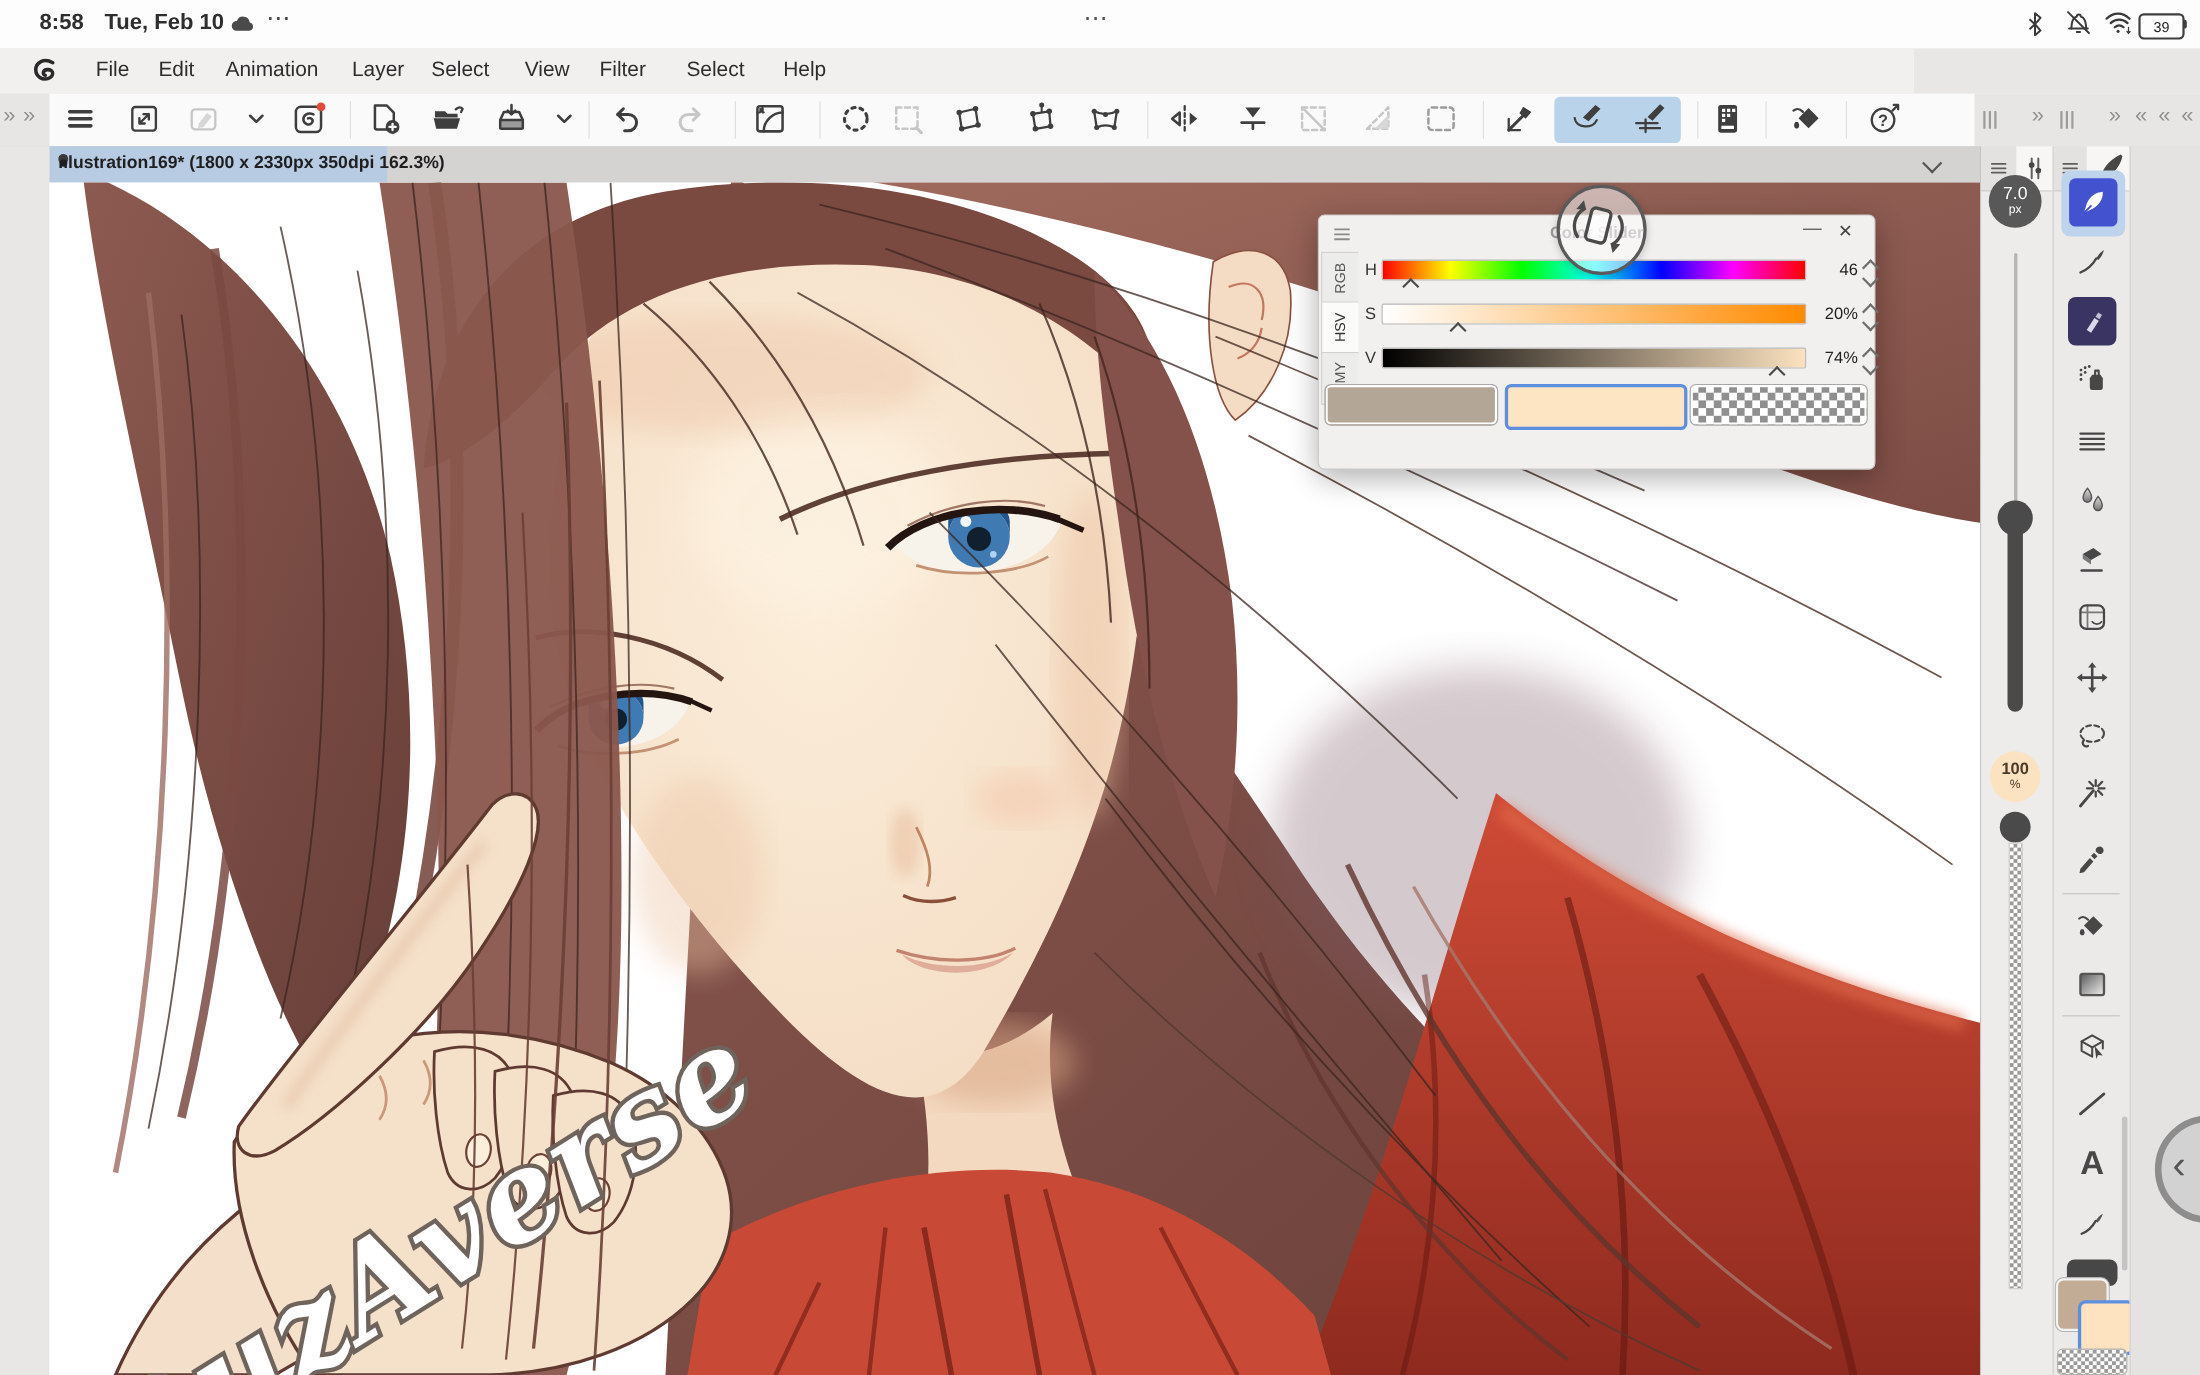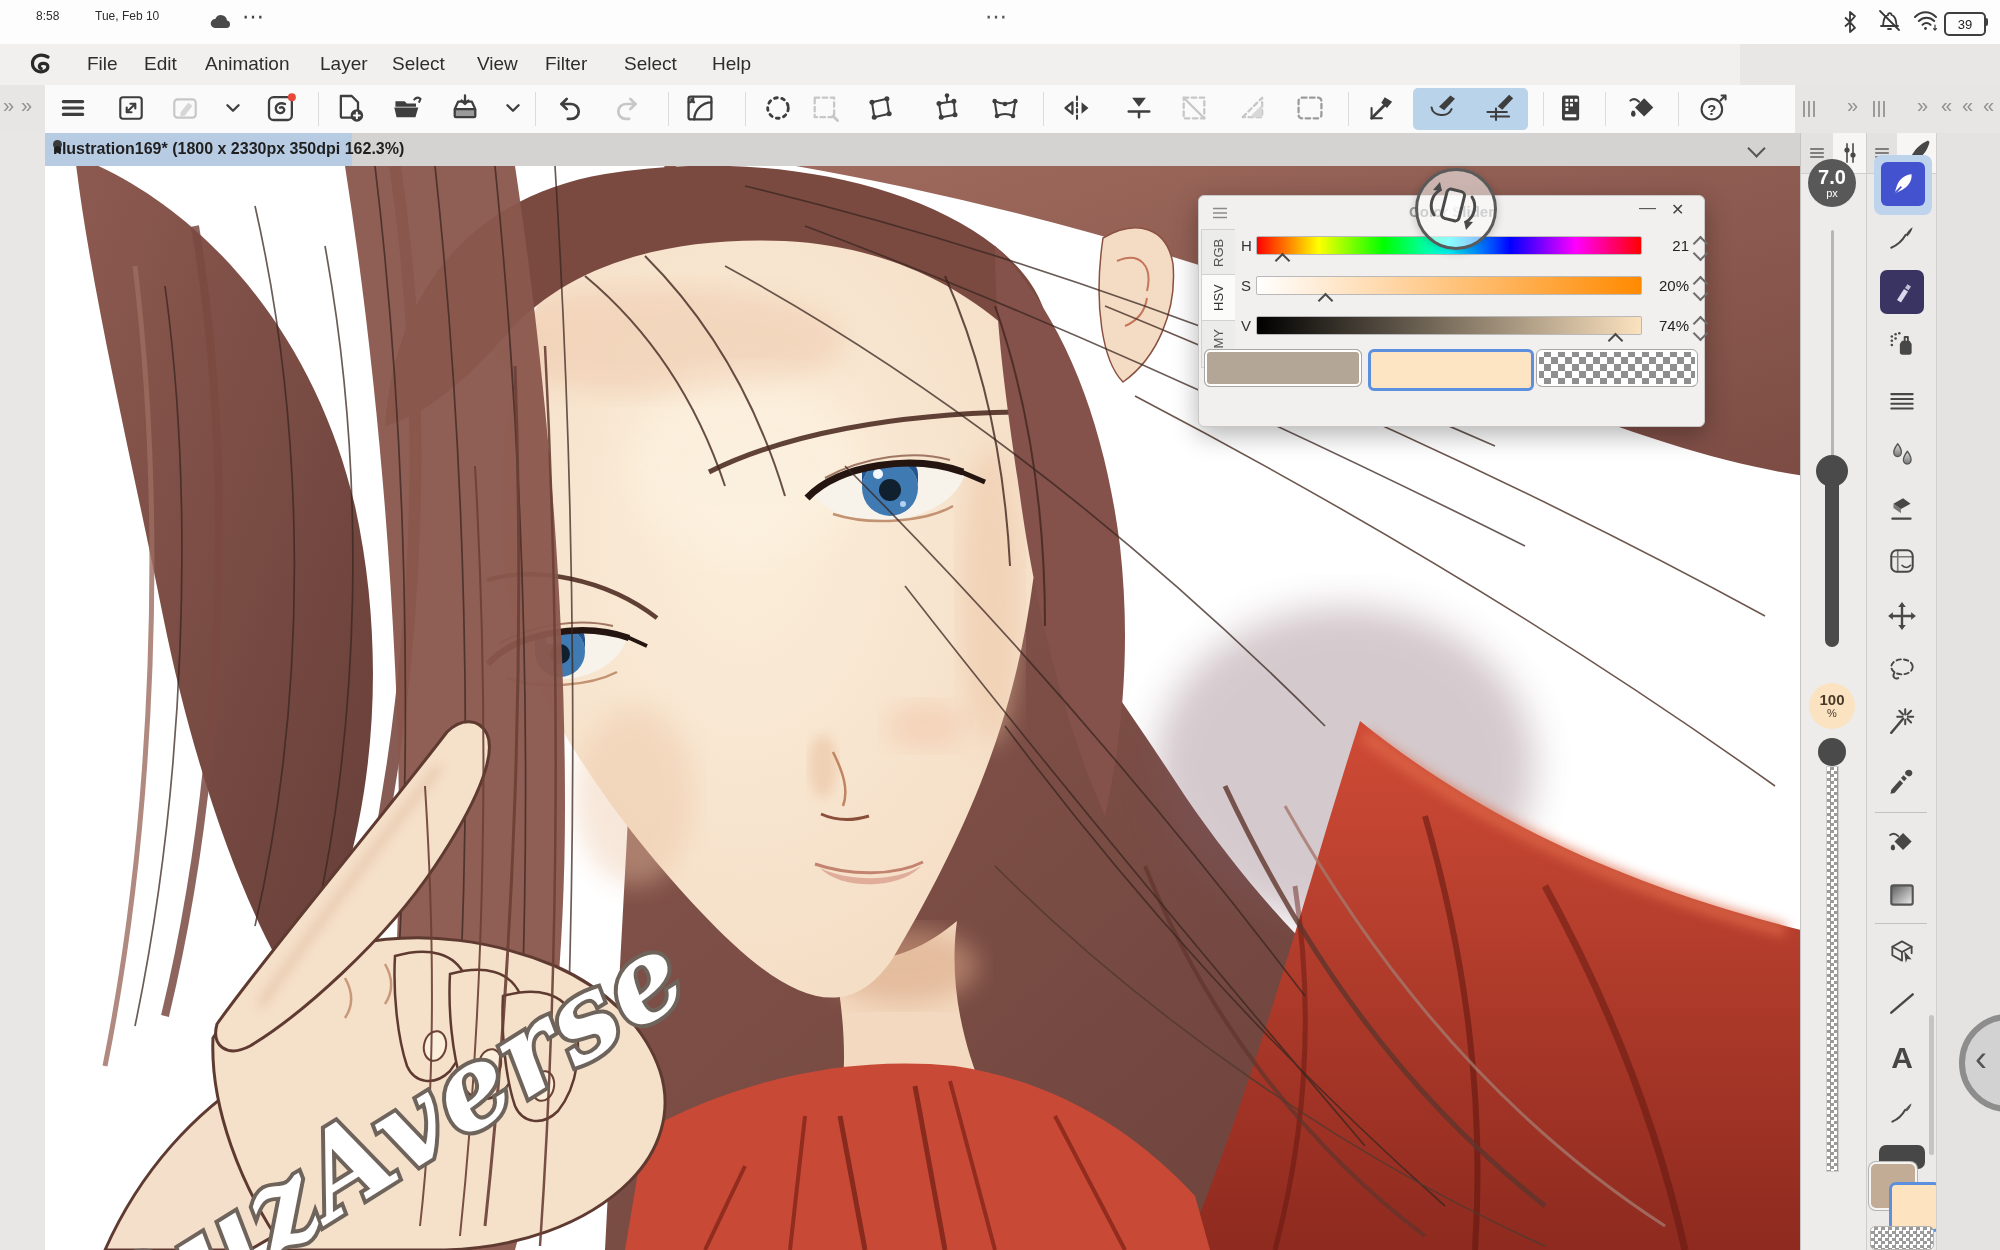--- a/index.html
+++ b/index.html
@@ -1,21 +1,21 @@
 <!DOCTYPE html>
 <html><head>
 <meta charset="utf-8">
 <style>
   html,body{margin:0;padding:0}
   body{width:2000px;height:1250px;position:relative;overflow:hidden;background:#e8e7e5;
        font-family:"Liberation Sans",sans-serif;-webkit-font-smoothing:antialiased}
   .abs{position:absolute}
   
   #statusbar{left:0;top:0;width:2000px;height:44px;background:#fdfdfd;color:#2e2e2e}
-  #statusbar .t{font-size:12px;font-weight:400}
+  #statusbar .t{font-size:20px;font-weight:700}
   
   #menubar{left:0;top:44px;width:1740px;height:41px;background:#f1f0ee;border-bottom:1px solid #dcdbd9}
   .menu-item{top:9px;font-size:19px;color:#2d2d2d;cursor:default}
   
   #toolbar{left:0;top:85px;width:2000px;height:48px;background:#fafafa;border-bottom:1px solid #d2d1cf}
   .tbtn{width:36px;height:36px;top:5px;display:flex;align-items:center;justify-content:center}
   .tbtn svg{stroke:#3e3e3e;fill:none;stroke-width:2;stroke-linecap:round;stroke-linejoin:round}
   .tbtn .fill{fill:#3e3e3e;stroke:none}
   .tbtn.gray svg{stroke:#c7c7c7}
   .tbtn.gray .fill{fill:#d6d6d6}
@@ -544,21 +544,21 @@
   <span class="abs" style="left:440px;top:2px;font-size:17px;color:#555">—</span>
   <span class="abs" style="left:472px;top:4px;font-size:16px;color:#444">✕</span>
 
   <div class="abs vtab" style="top:33px;height:45px">RGB</div>
   <div class="abs vtab active" style="top:78px;height:46px">HSV</div>
   <div class="abs vtab" style="top:124px;height:46px">CMY</div>
 
   <span class="abs clabel" style="top:41px">H</span>
   <div class="abs ctrack" style="top:40px;background:linear-gradient(90deg,#f00,#ff0 16%,#0f0 33%,#0ff 50%,#00f 66%,#f0f 83%,#f00)"></div>
   <div class="abs mk" style="left:78px;top:59px"></div>
-  <span class="abs cval" style="top:41px">21</span>
+  <span class="abs cval" style="top:41px">46</span>
   <div class="abs spn up" style="left:496px;top:42px"></div>
   <div class="abs spn dn" style="left:496px;top:52px"></div>
 
   <span class="abs clabel" style="top:81px">S</span>
   <div class="abs ctrack" style="top:80px;background:linear-gradient(90deg,#fff,#ff8a00)"></div>
   <div class="abs mk" style="left:121px;top:99px"></div>
   <span class="abs cval" style="top:81px">20%</span>
   <div class="abs spn up" style="left:496px;top:82px"></div>
   <div class="abs spn dn" style="left:496px;top:92px"></div>
 
@@ -596,21 +596,21 @@
     </div>
     <div class="abs sb-tab active" style="left:32px;width:34px">
       <svg width="20" height="22" viewBox="0 0 20 22">
           <path d="M7 2v18M13 2v18"></path>
           <circle cx="7" cy="8" r="2.6" class="fillD"></circle>
           <circle cx="13" cy="13" r="2.6" class="fillD"></circle>
         </svg>
     </div>
   </div>
   <div class="abs badge" style="left:7px;top:26px;width:48px;height:48px;background:#585858">
-    <span style="font-size:20px;font-weight:bold">7.0</span>
+    <span style="font-size:16px;font-weight:normal">7.0</span>
     <span style="font-size:11px">px</span>
   </div>
   <div class="abs" style="left:30px;top:97px;width:3px;height:240px;background:#b5b5b5;border-radius:2px"></div>
   <div class="abs" style="left:15px;top:322px;width:32px;height:32px;border-radius:50%;background:#4a4a4a"></div>
   <div class="abs" style="left:24px;top:340px;width:14px;height:174px;border-radius:7px;background:#4a4a4a"></div>
   <div class="abs badge" style="left:8px;top:550px;width:46px;height:46px;background:#fbe3c1;color:#4a3a28">
     <span style="font-size:15px;font-weight:bold">100</span>
     <span style="font-size:11px">%</span>
   </div>
   <div class="abs" style="left:17px;top:605px;width:28px;height:28px;border-radius:50%;background:#4a4a4a"></div>

